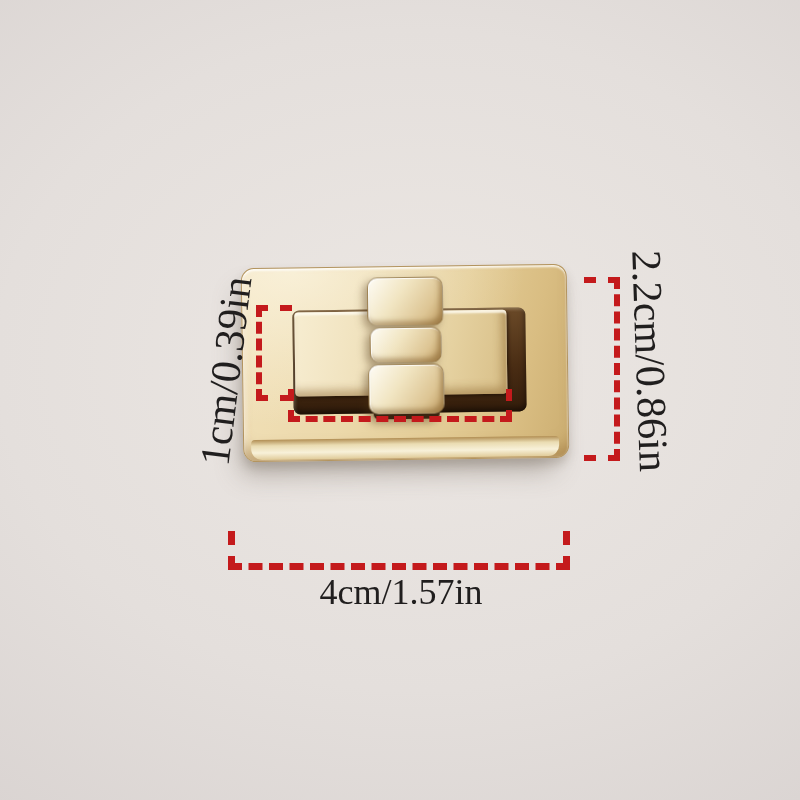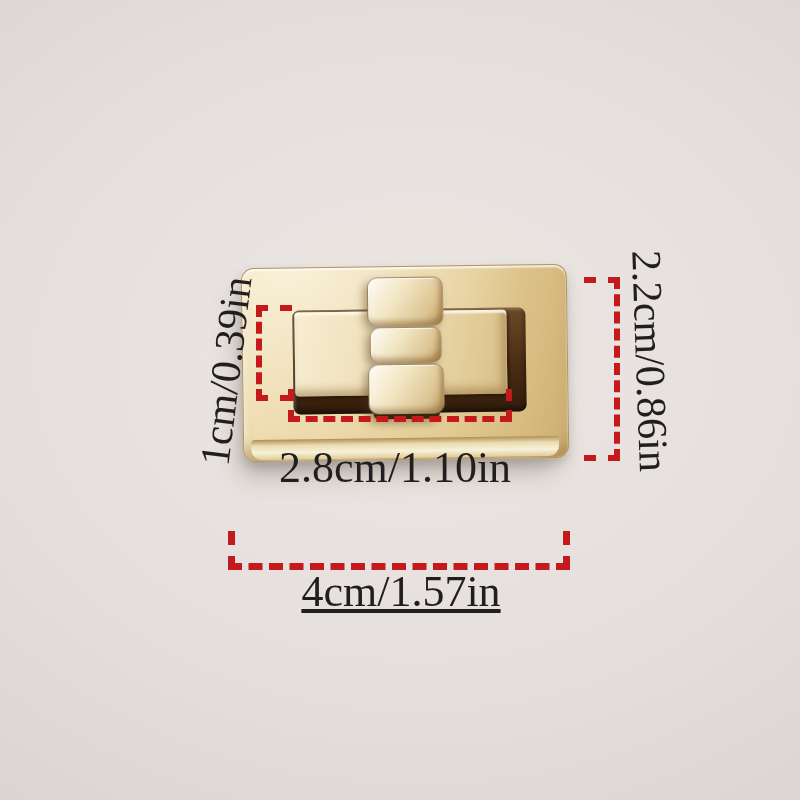--- a/index.html
+++ b/index.html
@@ -79,21 +79,21 @@
     border-left-width:7px; border-right-width:7px; border-bottom-width:7px; }
 
   
   .dim-label {
     position:absolute; white-space:nowrap; color:#201e1e;
     font-size:42px; line-height:1; letter-spacing:0;
   }
   .l-inner-height { left:226px; top:371px; transform:translate(-50%,-50%) rotate(-83deg); }
   .l-outer-height { left:650px; top:361px; transform:translate(-50%,-50%) rotate(88deg); }
   .l-inner-width  { left:395px; top:468px; transform:translate(-50%,-50%); font-size:44px; }
-  .l-outer-width  { left:401px; top:592px; transform:translate(-50%,-50%); font-size:44px;text-decoration:underline; }
+  .l-outer-width  { left:401px; top:592px; transform:translate(-50%,-50%); font-size:36px; }
 </style>
 </head>
 <body>
 
 <div class="photo">
 
   <div class="clasp">
     <div class="plate-edge"></div>
     <div class="recess">
       <div class="latch"></div>
@@ -106,16 +106,15 @@
     </div>
   </div>
 
   <div class="bracket b-inner-height"></div>
   <div class="bracket b-inner-width"></div>
   <div class="bracket b-outer-height"></div>
   <div class="bracket b-outer-width"></div>
 
   <div class="dim-label l-inner-height">1cm/0.39in</div>
   <div class="dim-label l-outer-height">2.2cm/0.86in</div>
-  <div class="dim-label l-inner-width">2.8cm/1.10in</div>
   <div class="dim-label l-outer-width">4cm/1.57in</div>
 
 </div>
 
 </body></html>

